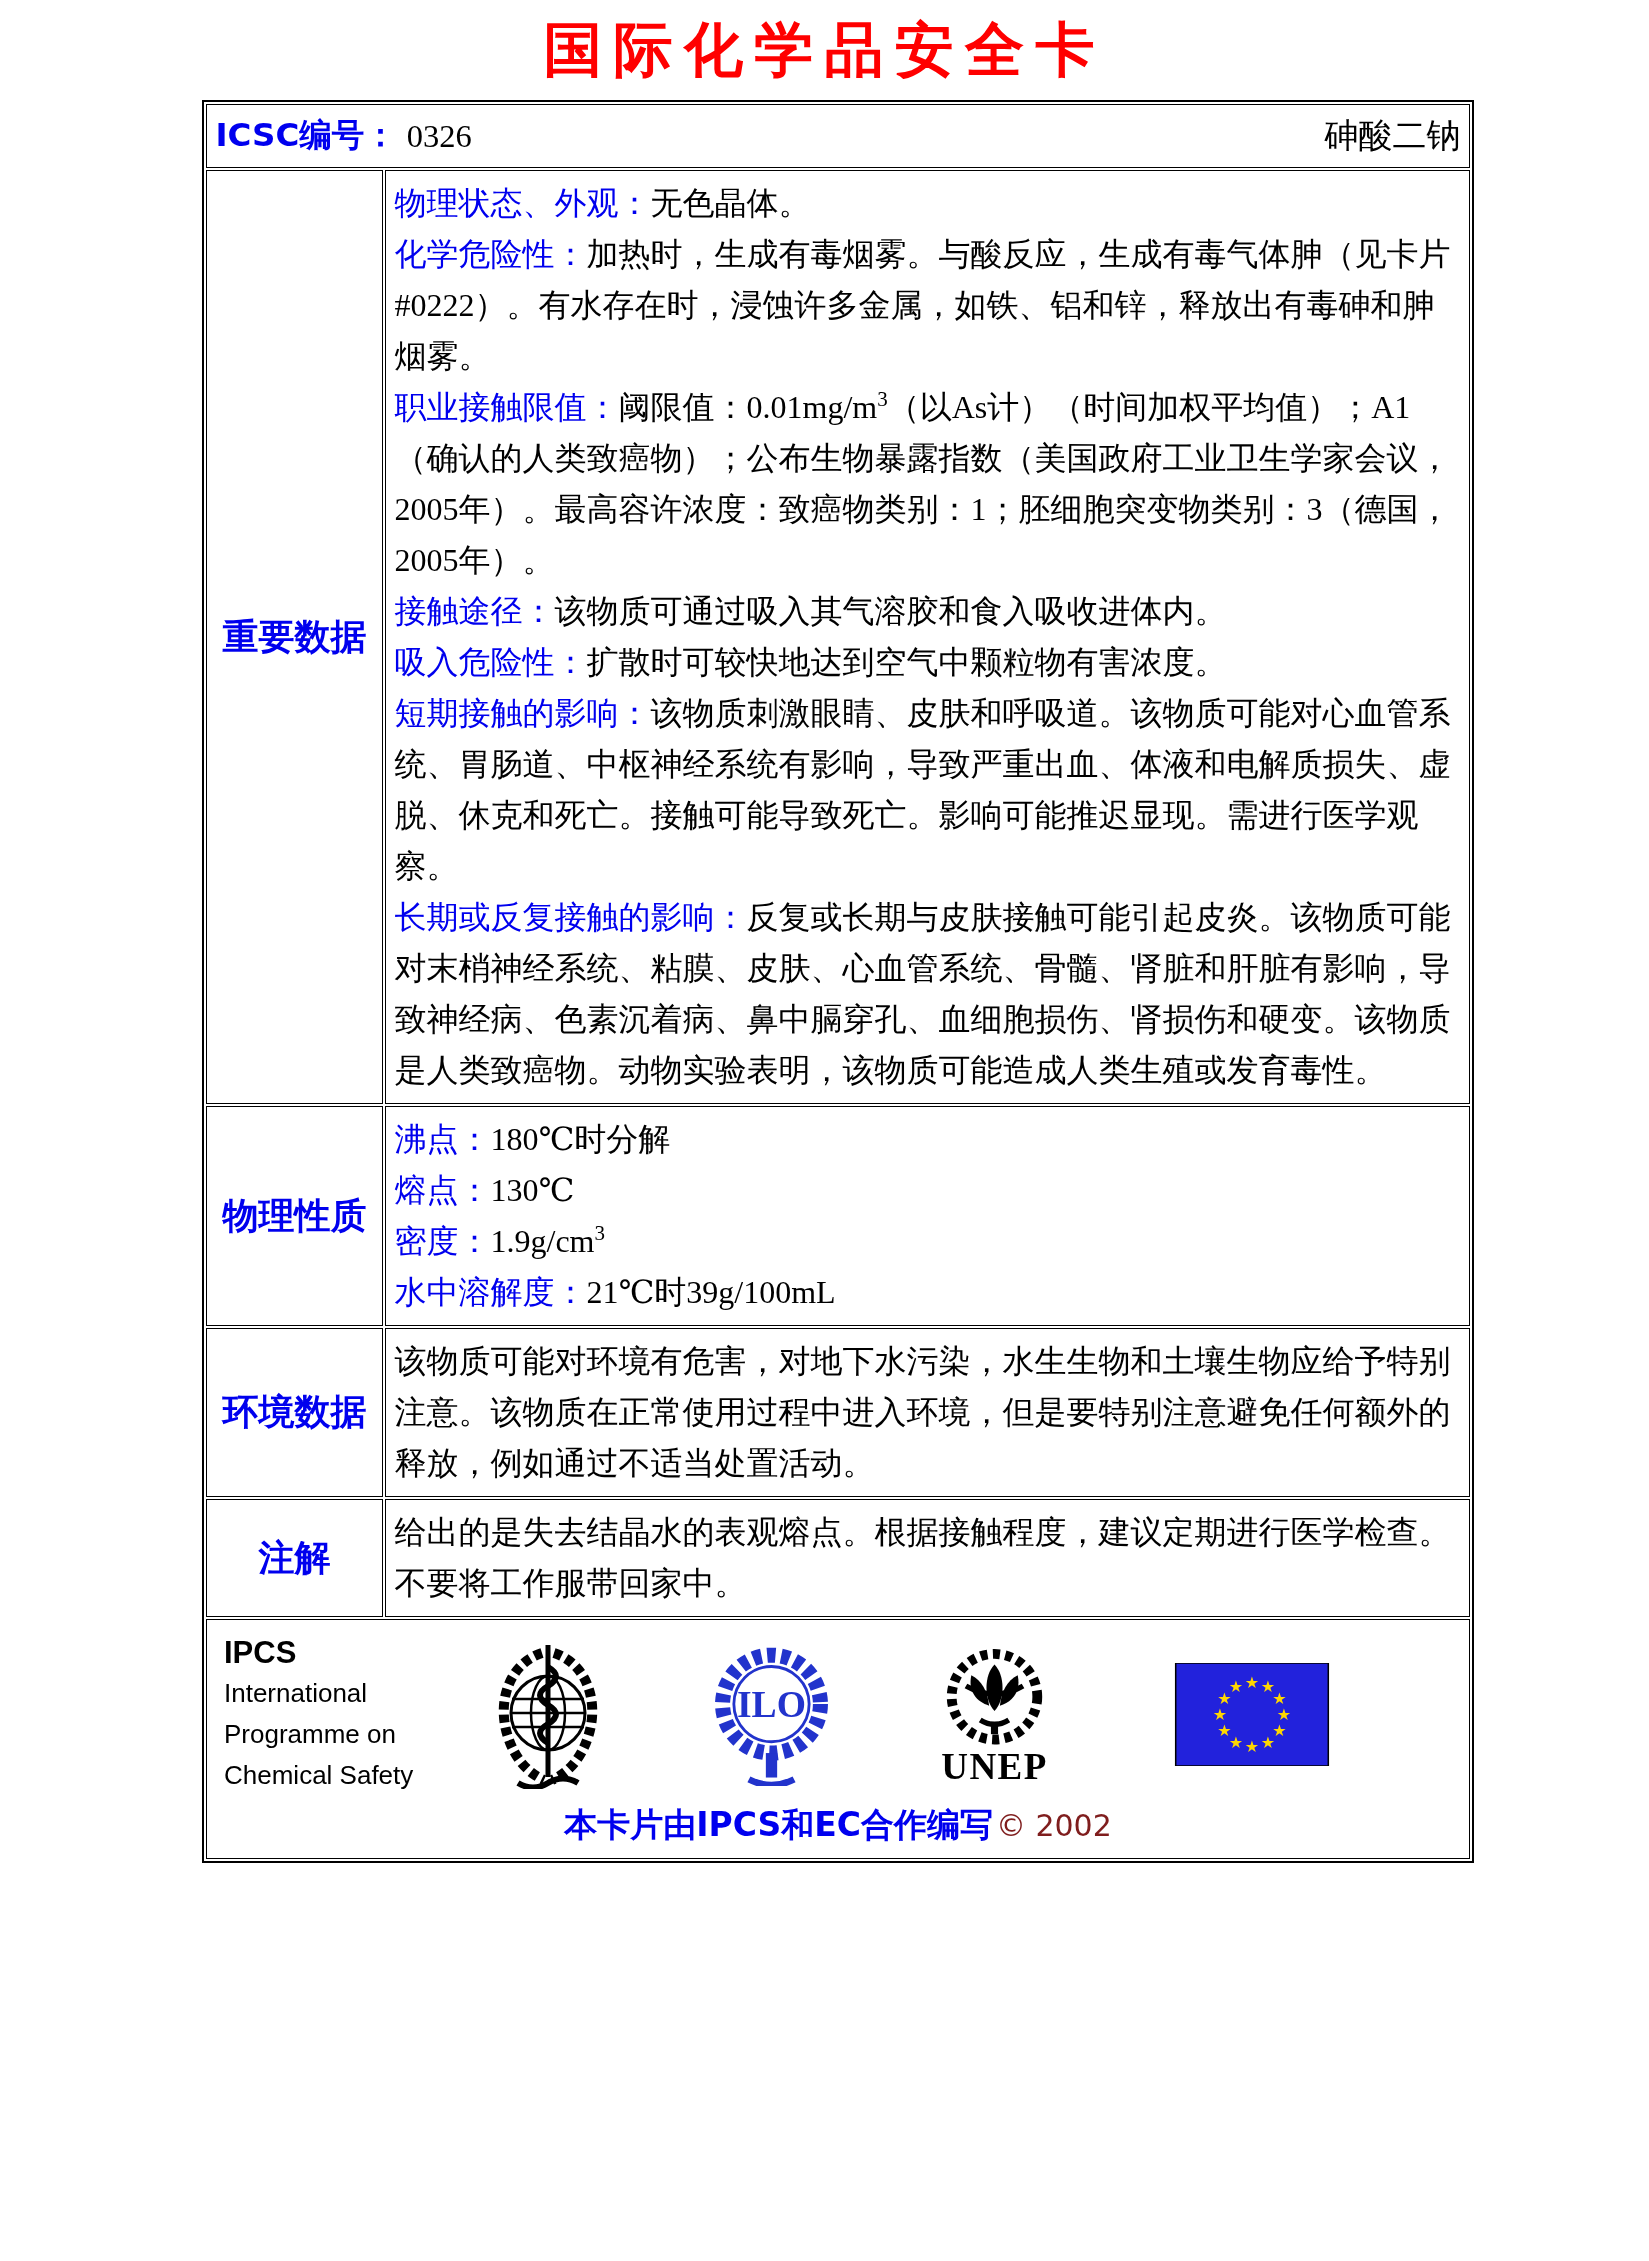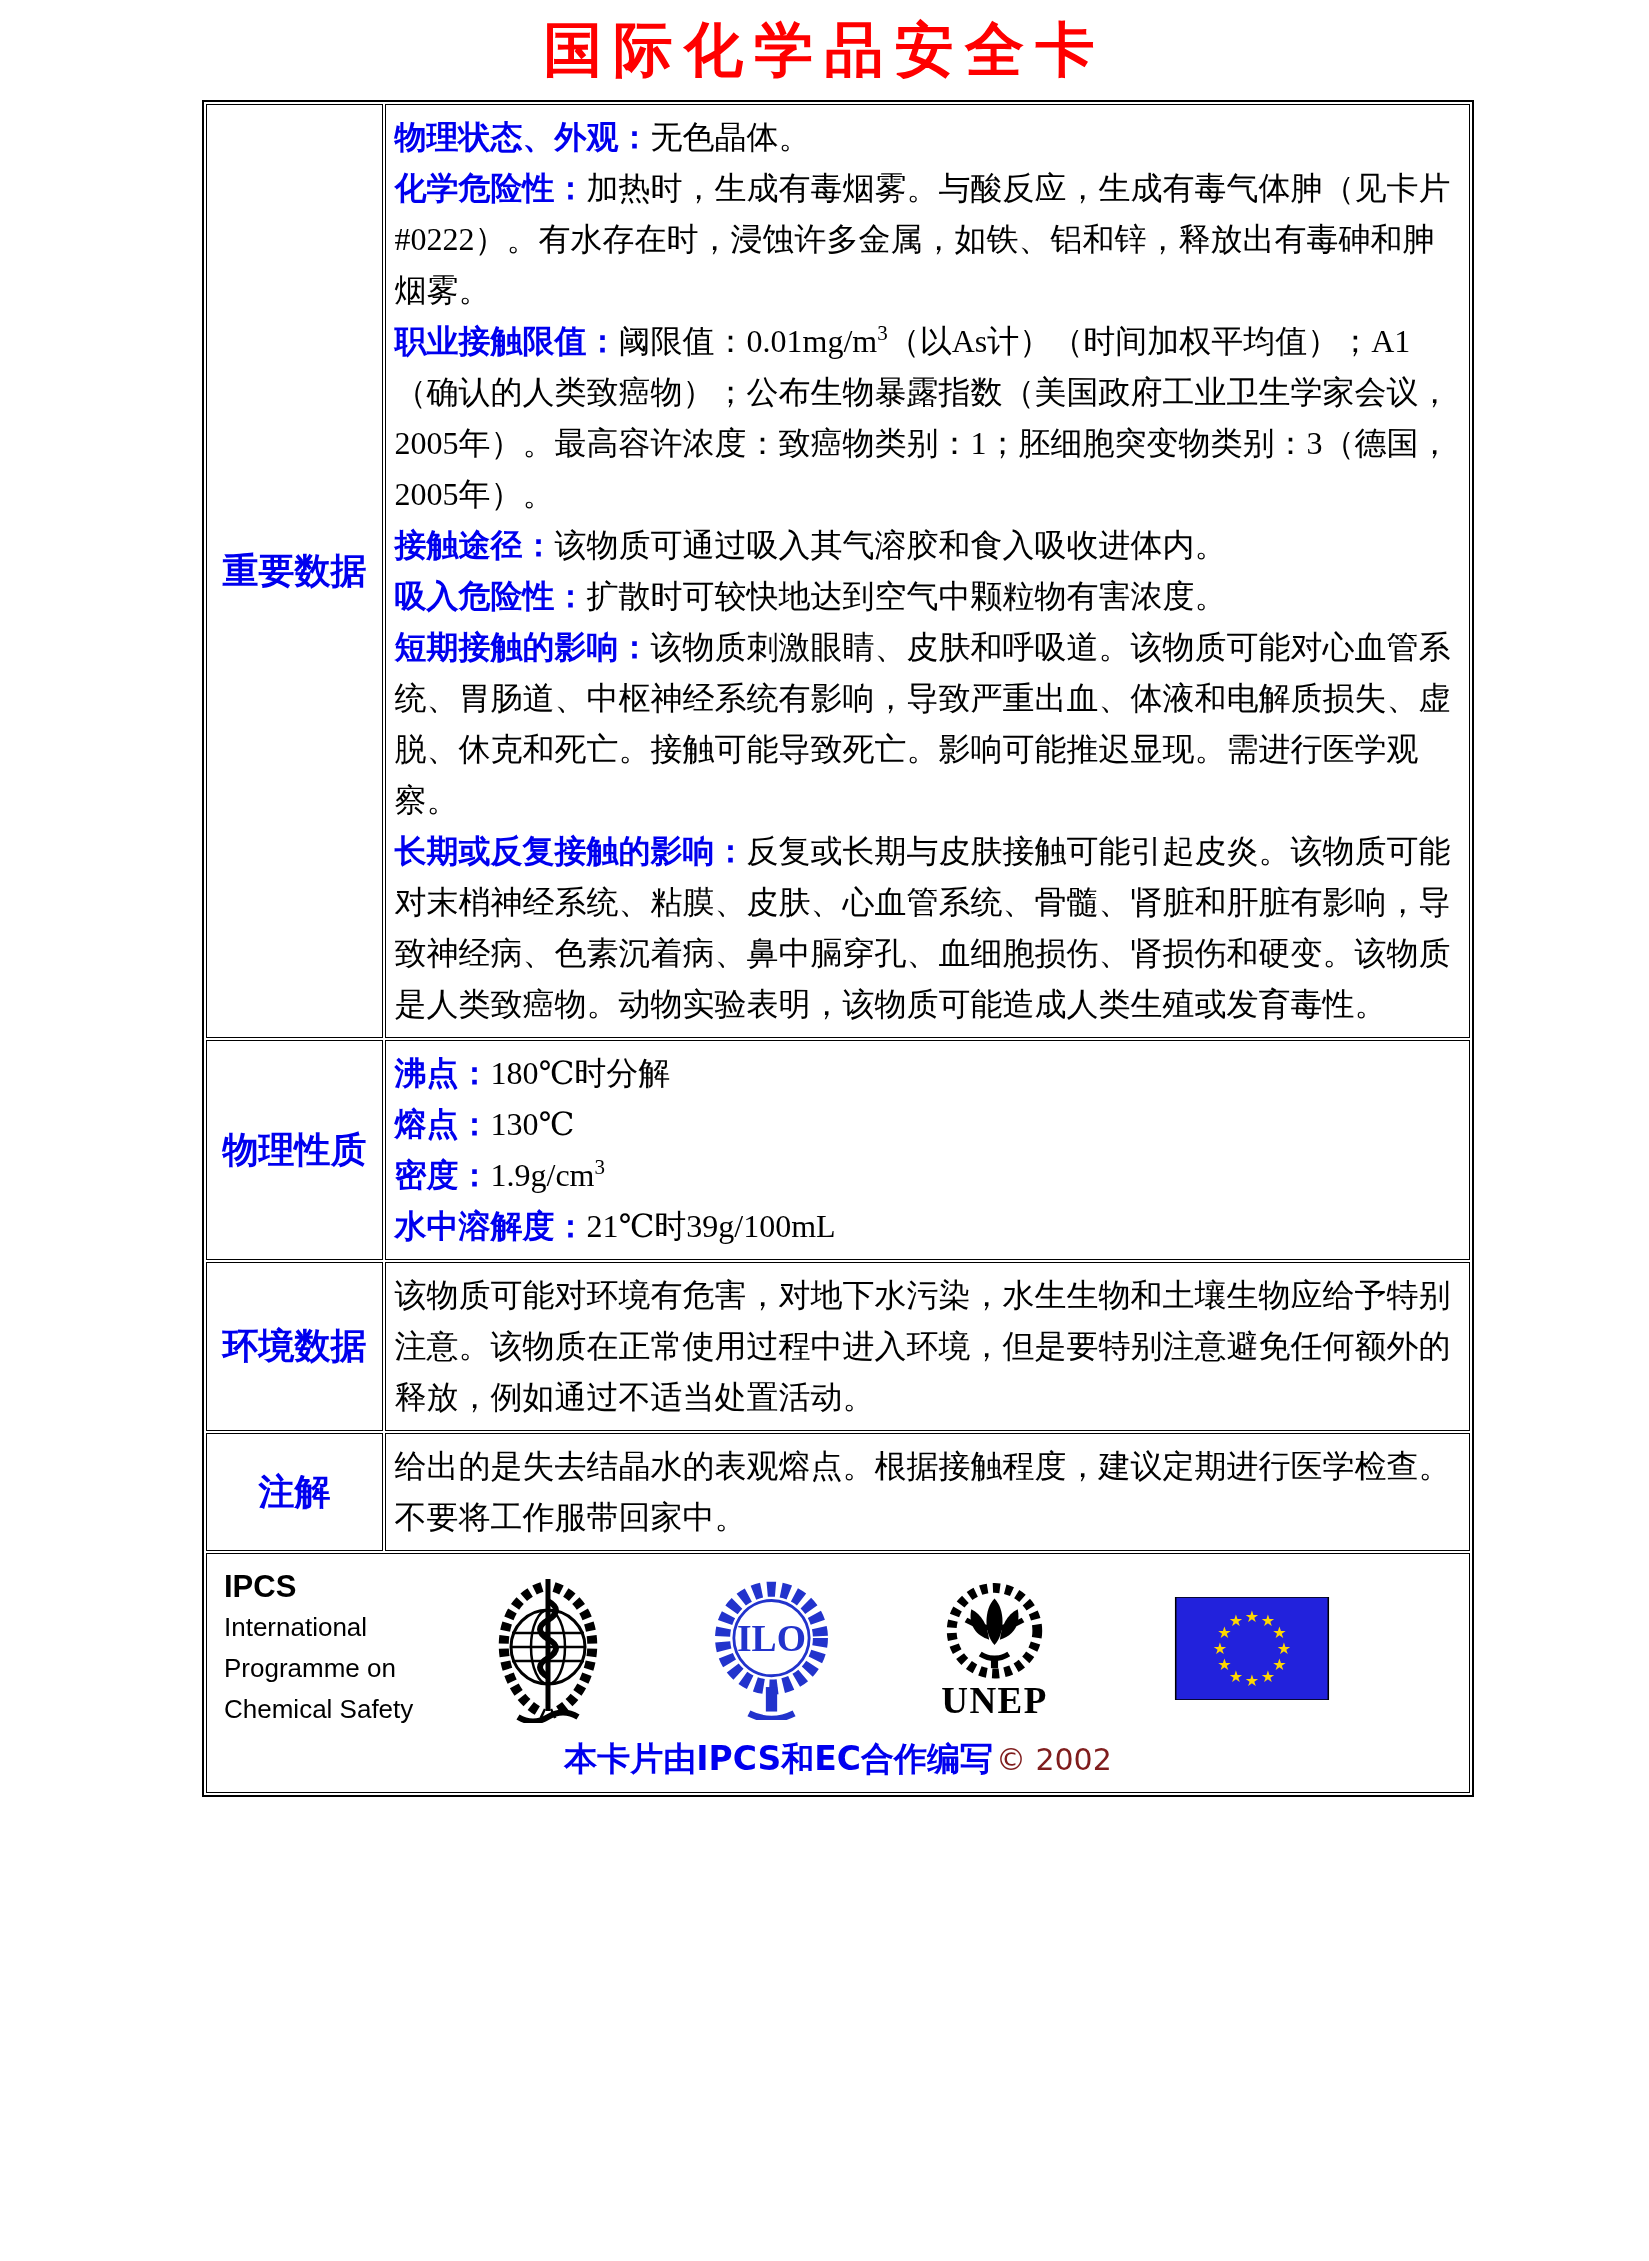--- a/index.html
+++ b/index.html
@@ -28,21 +28,21 @@
   .hdr-num{font-size:32.5px;margin-left:10px;}
   .hdr-name{margin-left:auto;font-size:34px;}
   td.label-cell{
     text-align:center;
     font-family:"DejaVu Sans","Liberation Sans",sans-serif;font-weight:bold;
     color:#0000ee;font-size:36px;padding:4.2px 2.8px;
   }
   td.content-cell{padding:7px 8.5px 7px 8.5px;}
   .para{font-size:32px;line-height:51px;margin:0;text-align:left;word-break:break-all;}
   .para .lbl{
-    font-family:"DejaVu Sans","Liberation Sans",sans-serif;font-weight:bold;color:#0000ee;
+    font-family:"DejaVu Sans","Liberation Sans",sans-serif;font-weight:normal;color:#0000ee;
   }
   .para sup{font-size:21px;line-height:0;vertical-align:super;}
   td.additional-cell{height:41px;}
   td.additional-cell .para{line-height:40px;}
   
   td.logos-cell{padding:12.7px 17px 10px 17px;}
   .logos-strip{display:flex;align-items:center;}
   .ipcs-block{width:192px;font-family:"Liberation Sans","DejaVu Sans",sans-serif;}
   .ipcs-title{font-weight:bold;font-size:31px;line-height:40px;}
   .ipcs-line{font-size:26px;line-height:41px;}
@@ -72,20 +72,29 @@
 
 <div class="page-title">国际化学品安全卡</div>
 
 <table class="card">
   <colgroup>
       <col class="c1">
       <col>
     </colgroup>
 
   <tbody>
+      <tr>
+    <td class="hdr-cell" colspan="2">
+      <div class="hdr-flex">
+        <span class="hdr-label">ICSC编号：</span>
+        <span class="hdr-num">0326</span>
+        <span class="hdr-name">砷酸二钠</span>
+      </div>
+    </td>
+  </tr>
 
   <tr>
     <td class="label-cell">重要数据</td>
     <td class="content-cell">
           <div class="para"><span class="lbl">物理状态、外观：</span>无色晶体。</div>
           <div class="para"><span class="lbl">化学危险性：</span>加热时，生成有毒烟雾。与酸反应，生成有毒气体胂（见卡片#0222）。有水存在时，浸蚀许多金属，如铁、铝和锌，释放出有毒砷和胂烟雾。</div>
           <div class="para"><span class="lbl">职业接触限值：</span>阈限值：0.01mg/m<sup>3</sup>（以As计）（时间加权平均值）；A1（确认的人类致癌物）；公布生物暴露指数（美国政府工业卫生学家会议，2005年）。最高容许浓度：致癌物类别：1；胚细胞突变物类别：3（德国，2005年）。</div>
           <div class="para"><span class="lbl">接触途径：</span>该物质可通过吸入其气溶胶和食入吸收进体内。</div>
           <div class="para"><span class="lbl">吸入危险性：</span>扩散时可较快地达到空气中颗粒物有害浓度。</div>
           <div class="para"><span class="lbl">短期接触的影响：</span>该物质刺激眼睛、皮肤和呼吸道。该物质可能对心血管系统、胃肠道、中枢神经系统有影响，导致严重出血、体液和电解质损失、虚脱、休克和死亡。接触可能导致死亡。影响可能推迟显现。需进行医学观察。</div>

